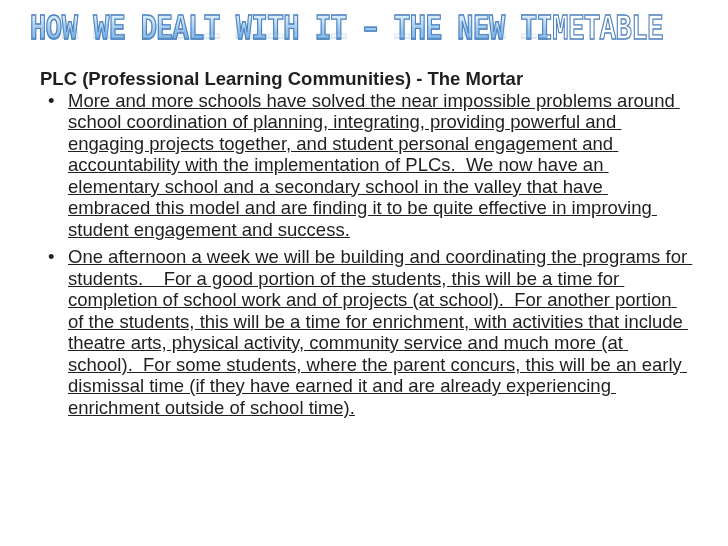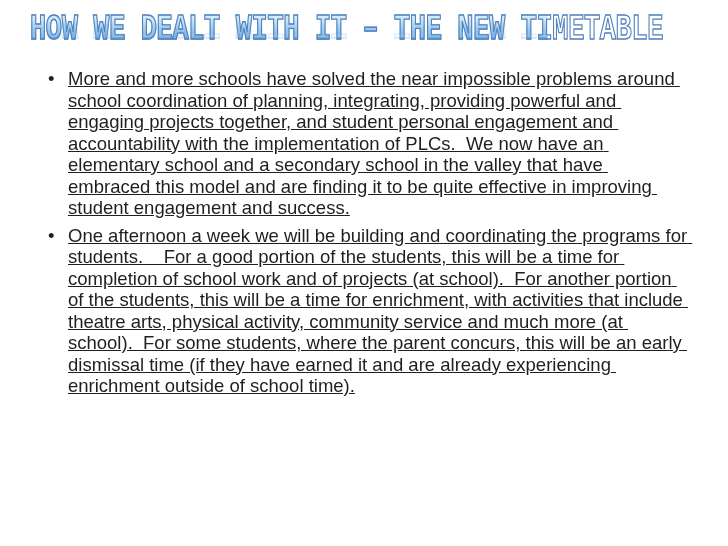--- a/index.html
+++ b/index.html
@@ -93,20 +93,21 @@
 <body>
 
 <div class="slide">
 
   <div class="title-wrap">
     <div class="title-text">HOW WE DEALT WITH IT – THE NEW TIMETABLE</div>
     <div class="title-reflection" aria-hidden="true">HOW WE DEALT WITH IT – THE NEW TIMETABLE</div>
   </div>
 
   <div class="body-block">
+    <div class="body-heading">PLC (Professional Learning Communities) - The Mortar</div>
 
     <ul class="bullets">
       <li>
         <span class="bullet-marker">•</span>
         <span class="bullet-text">More and more schools have solved the near impossible problems around school coordination of planning, integrating, providing powerful and engaging projects together, and student personal engagement and accountability with the implementation of PLCs.  We now have an elementary school and a secondary school in the valley that have embraced this model and are finding it to be quite effective in improving student engagement and success.</span>
       </li>
       <li>
         <span class="bullet-marker">•</span>
         <span class="bullet-text">One afternoon a week we will be building and coordinating the programs for students.    For a good portion of the students, this will be a time for completion of school work and of projects (at school).  For another portion of the students, this will be a time for enrichment, with activities that include theatre arts, physical activity, community service and much more (at school).  For some students, where the parent concurs, this will be an early dismissal time (if they have earned it and are already experiencing enrichment outside of school time).</span>
       </li>

